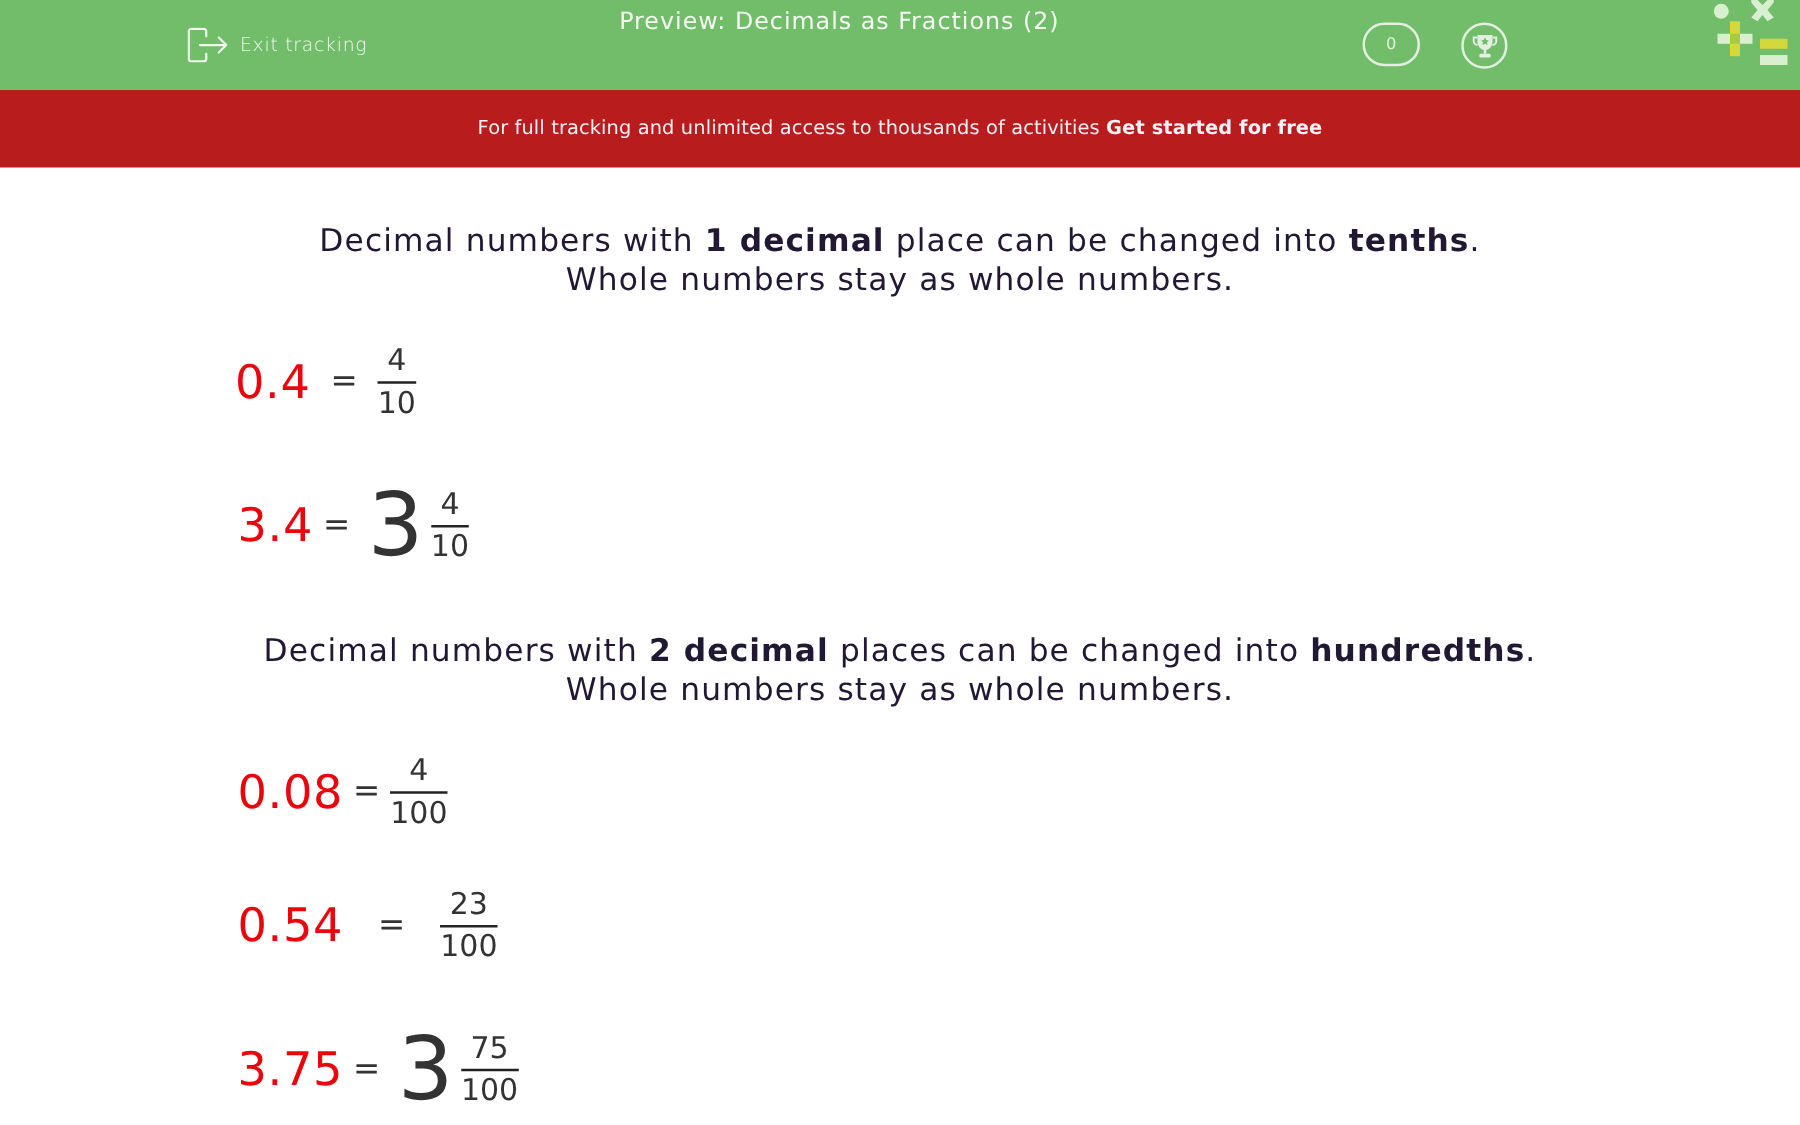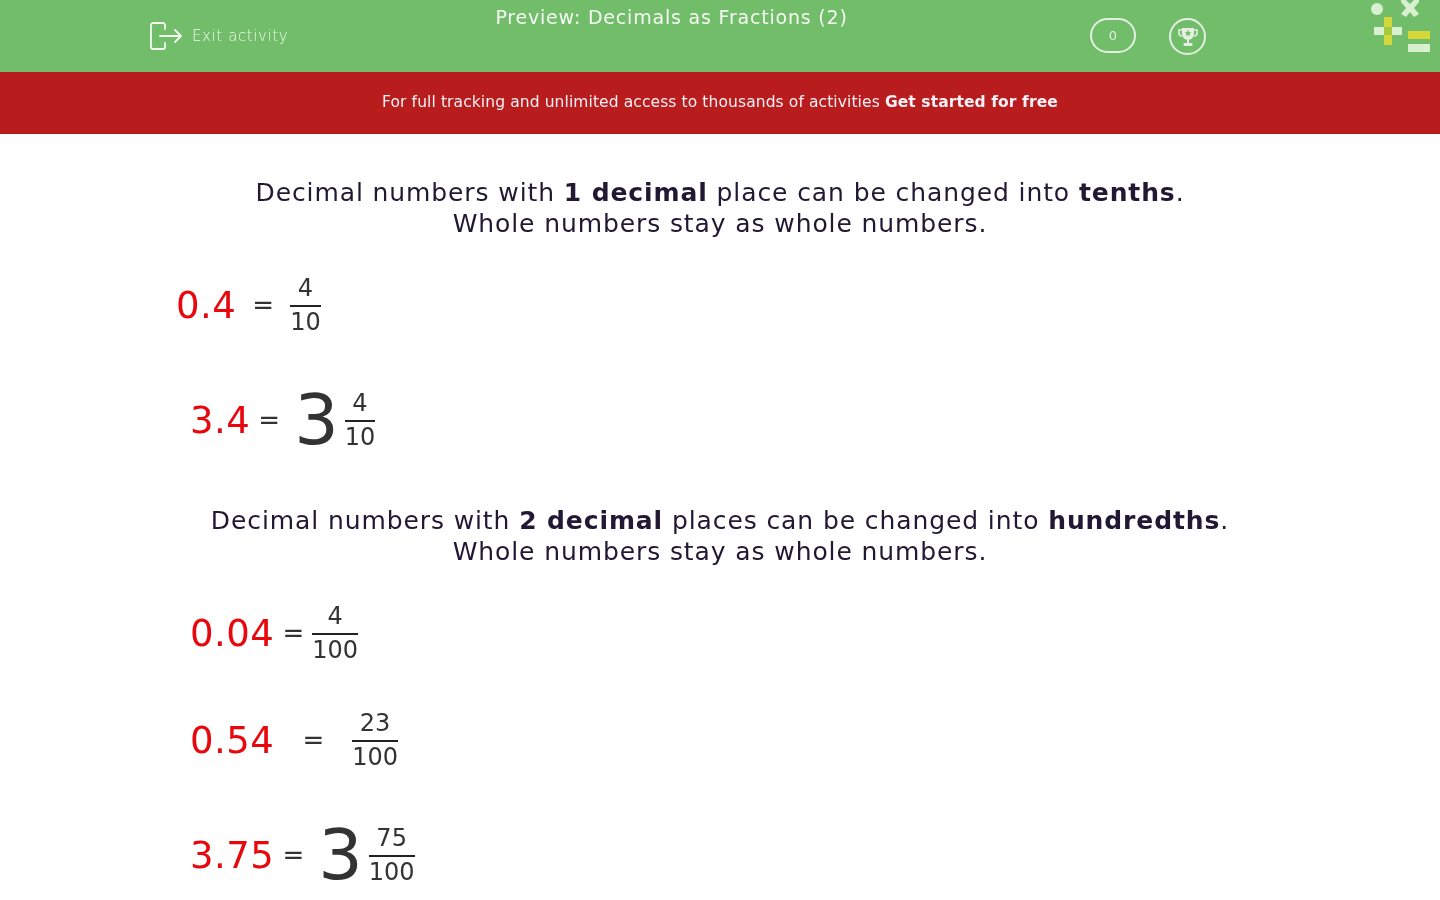--- a/index.html
+++ b/index.html
@@ -31,21 +31,21 @@
 </style>
 </head>
 <body>
 
 <div class="topbar">
   <div class="exit">
     <svg viewBox="0 0 33 28" fill="none" stroke="#f2f8f0" stroke-width="1.8" stroke-linecap="round" stroke-linejoin="round">
       <path d="M15 7 V3 a2 2 0 0 0 -2 -2 H3 a2 2 0 0 0 -2 2 V25 a2 2 0 0 0 2 2 H13 a2 2 0 0 0 2 -2 V21"></path>
       <path d="M10 14 H31 M25 8 L31 14 L25 20"></path>
     </svg>
-    <span class="exit-label">Exit activity</span>
+    <span class="exit-label">Exit tracking</span>
   </div>
   <div class="title">Preview: Decimals as Fractions (2)</div>
   <div class="score">0</div>
   <div class="trophy">
     <svg width="22" height="22" viewBox="0 0 22 22">
       <path d="M5 2 H17 V8 a6 6 0 0 1 -12 0 Z" fill="#e4efe2"></path>
       <path d="M5 4 H2 V7 a3 3 0 0 0 3 3 M17 4 H20 V7 a3 3 0 0 1 -3 3" fill="none" stroke="#e4efe2" stroke-width="1.6"></path>
       <rect x="10" y="13" width="2" height="4" fill="#e4efe2"></rect>
       <rect x="6.5" y="17" width="9" height="3" rx="1" fill="#e4efe2"></rect>
       <path d="M11 4 l1 2 2.2 .3 -1.6 1.5 .4 2.2 -2 -1 -2 1 .4 -2.2 -1.6 -1.5 2.2 -.3z" fill="#71bd6a"></path>
@@ -65,21 +65,21 @@
 <div class="banner">
   <span>For full tracking and unlimited access to thousands of activities</span>
   <b>Get started for free</b>
 </div>
 
 <div class="intro" style="top:177px;">
   <div><span>Decimal numbers with </span><b>1 decimal</b><span> place can be changed into </span><b>tenths</b><span>.</span></div>
   <div>Whole numbers stay as whole numbers.</div>
 </div>
 
-<div class="eq" style="left:176px; top:274px;">
+<div class="eq" style="left:188px; top:274px;">
   <span class="dec">0.4</span>
   <span class="equals" style="margin:0 16px;">=</span>
   <span class="frac">
     <span class="num">4</span>
     <span class="bar"></span>
     <span class="den">10</span>
   </span>
 </div>
 
 <div class="eq" style="left:190px; top:385px;text-align:center;">
@@ -92,21 +92,21 @@
     <span class="den">10</span>
   </span>
 </div>
 
 <div class="intro" style="top:505px;">
   <div><span>Decimal numbers with </span><b>2 decimal</b><span> places can be changed into </span><b>hundredths</b><span>.</span></div>
   <div>Whole numbers stay as whole numbers.</div>
 </div>
 
 <div class="eq" style="left:190px; top:602px;">
-  <span class="dec">0.04</span>
+  <span class="dec">0.08</span>
   <span class="equals" style="margin:0 8px;">=</span>
   <span class="frac">
     <span class="num">4</span>
     <span class="bar"></span>
     <span class="den">100</span>
   </span>
 </div>
 
 <div class="eq" style="left:190px; top:709px;gap:20px;">
   <span class="dec">0.54</span>

